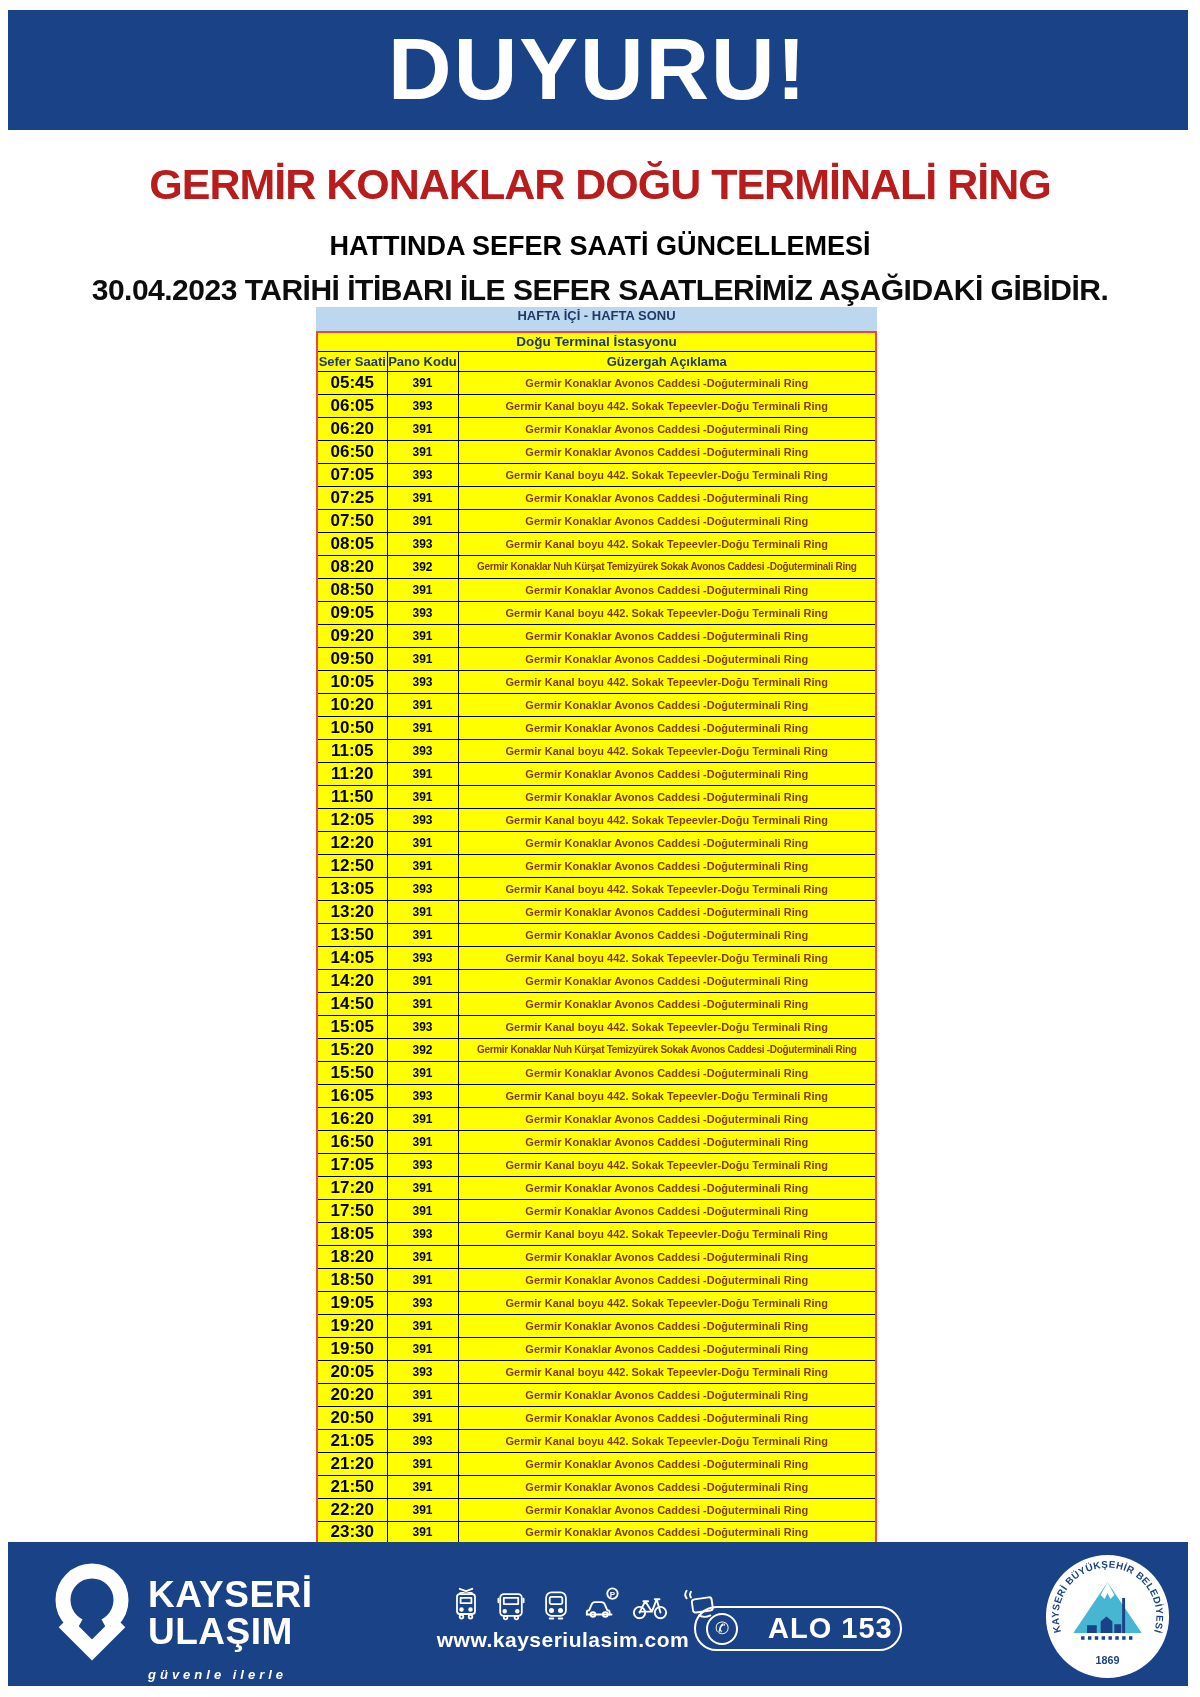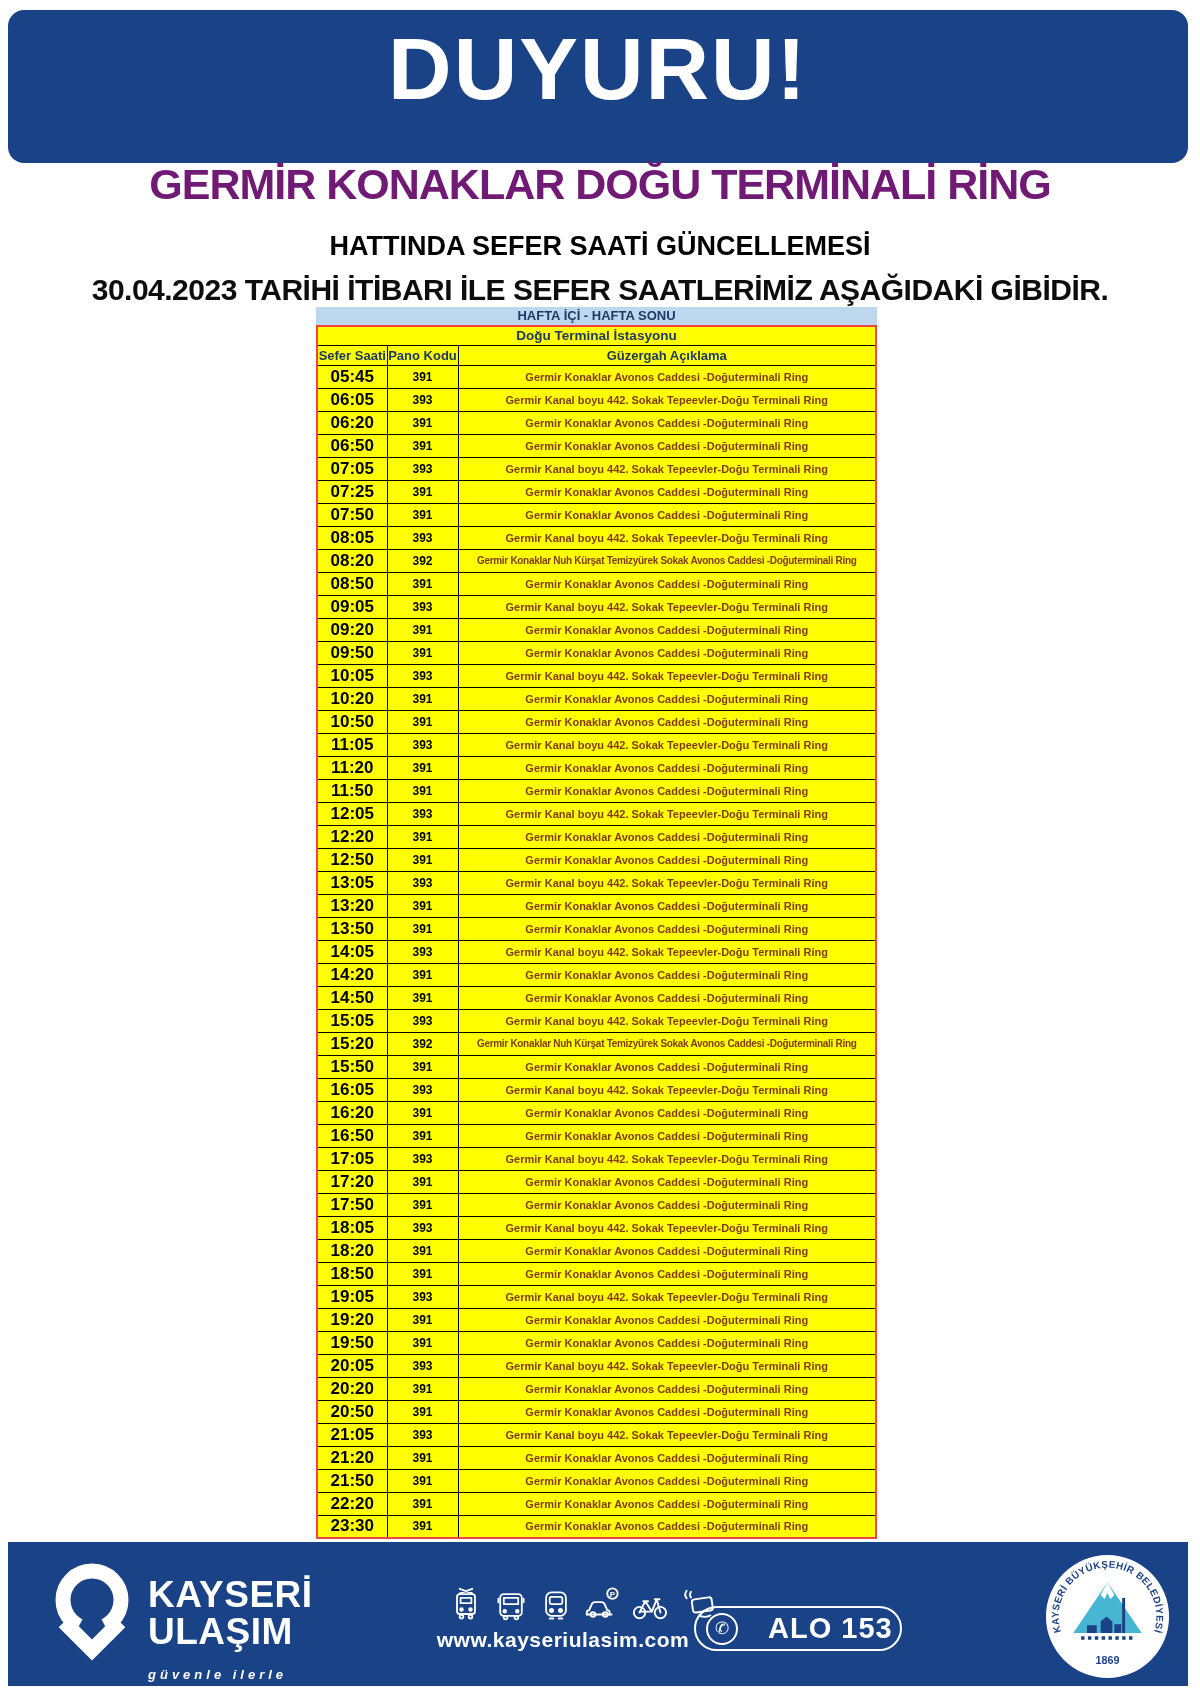--- a/index.html
+++ b/index.html
@@ -1,34 +1,34 @@
 <!DOCTYPE html>
 <html><head>
 <meta charset="utf-8">
 <style>
   * { margin:0; padding:0; box-sizing:border-box; }
   body { background:#ffffff; font-family:"Liberation Sans", sans-serif; }
   .page { position:relative; width:1200px; height:1697px; background:#ffffff; overflow:hidden; margin:0 auto; }
 
   
-  .banner { position:absolute; left:8px; top:10px; width:1180px; height:153px;
+  .banner { position:absolute; left:8px; top:10px; width:1180px; height:120px;
             background:#1a4286; color:#ffffff; text-align:center;
-            font-size:88px; font-weight:bold; line-height:118px; letter-spacing:2px;border-radius:16px; }
+            font-size:88px; font-weight:bold; line-height:118px; letter-spacing:2px; }
 
   
   .title    { position:absolute; top:160px; left:0; width:100%; text-align:center;
-              color:#701a75; font-size:43px; font-weight:bold; letter-spacing:-1px; }
+              color:#b91c1c; font-size:43px; font-weight:bold; letter-spacing:-1px; }
   .subtitle { position:absolute; top:231px; left:0; width:100%; text-align:center;
               color:#000000; font-size:27px; font-weight:bold; }
   .dateline { position:absolute; top:273px; left:0; width:100%; text-align:center;
               color:#0d0d0d; font-size:30px; font-weight:bold; letter-spacing:-0.5px; }
 
   
   .schedule { position:absolute; left:316px; top:307px; width:561px; }
-  .period-bar { height:18px; line-height:18px; background:#bdd7ee; color:#1f3864;
+  .period-bar { height:24px; line-height:18px; background:#bdd7ee; color:#1f3864;
                 font-weight:bold; font-size:13px; text-align:center; }
   table.sched { border-collapse:collapse; width:100%; table-layout:fixed;
                 border:2px solid #ef4444; }
   table.sched th, table.sched td { border:1px solid #000; text-align:center;
                 vertical-align:middle; background:#ffff00; padding:0; overflow:hidden; white-space:nowrap; }
   th.station { height:19px; font-size:13.5px; color:#1f3864; font-weight:bold; }
   tr.cols th { height:20px; font-size:13px; color:#1f3864; font-weight:bold; }
   td.time  { height:23px; font-size:17px;  font-weight:bold; color:#000; }
   td.code  { font-size:12px; font-weight:bold; color:#000; }
   td.route { font-size:11px; font-weight:bold; color:#833c00; }

